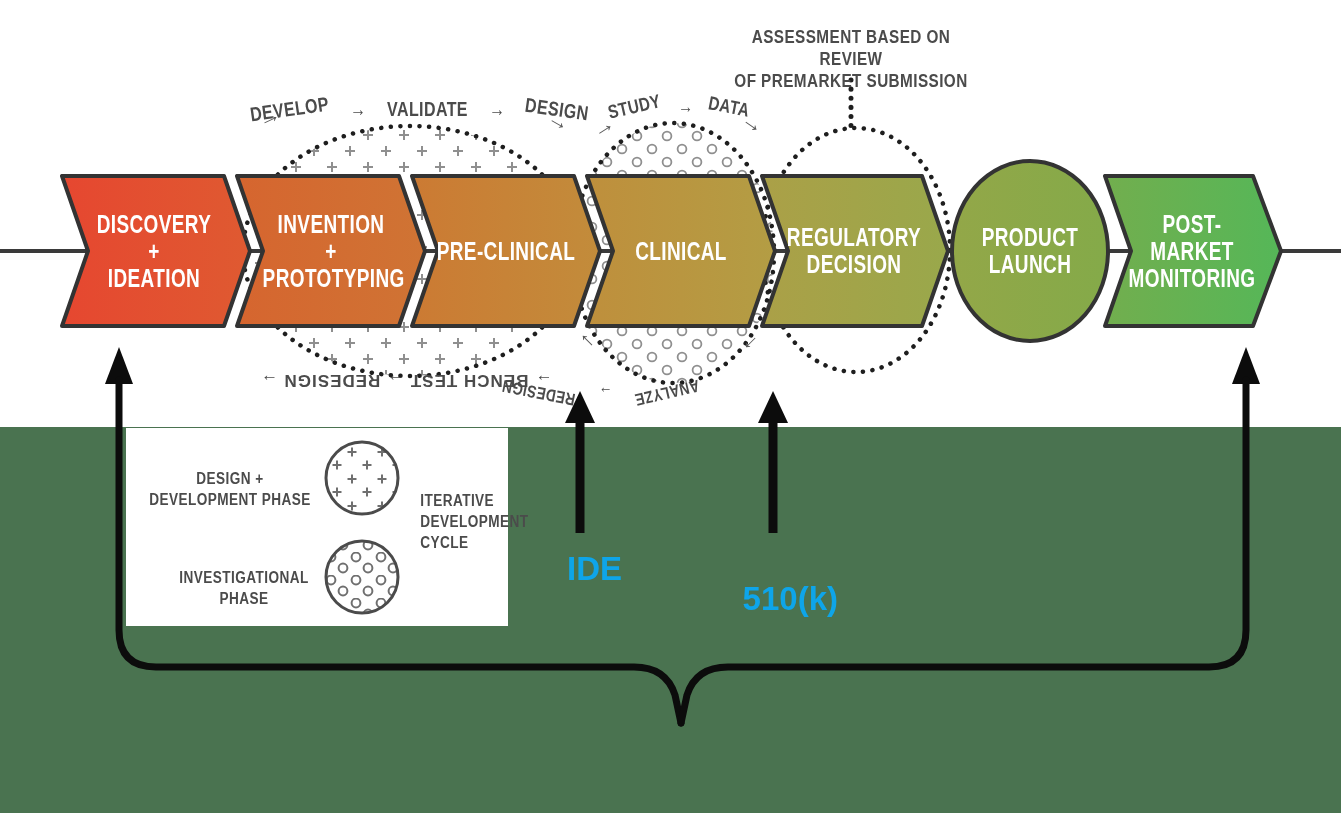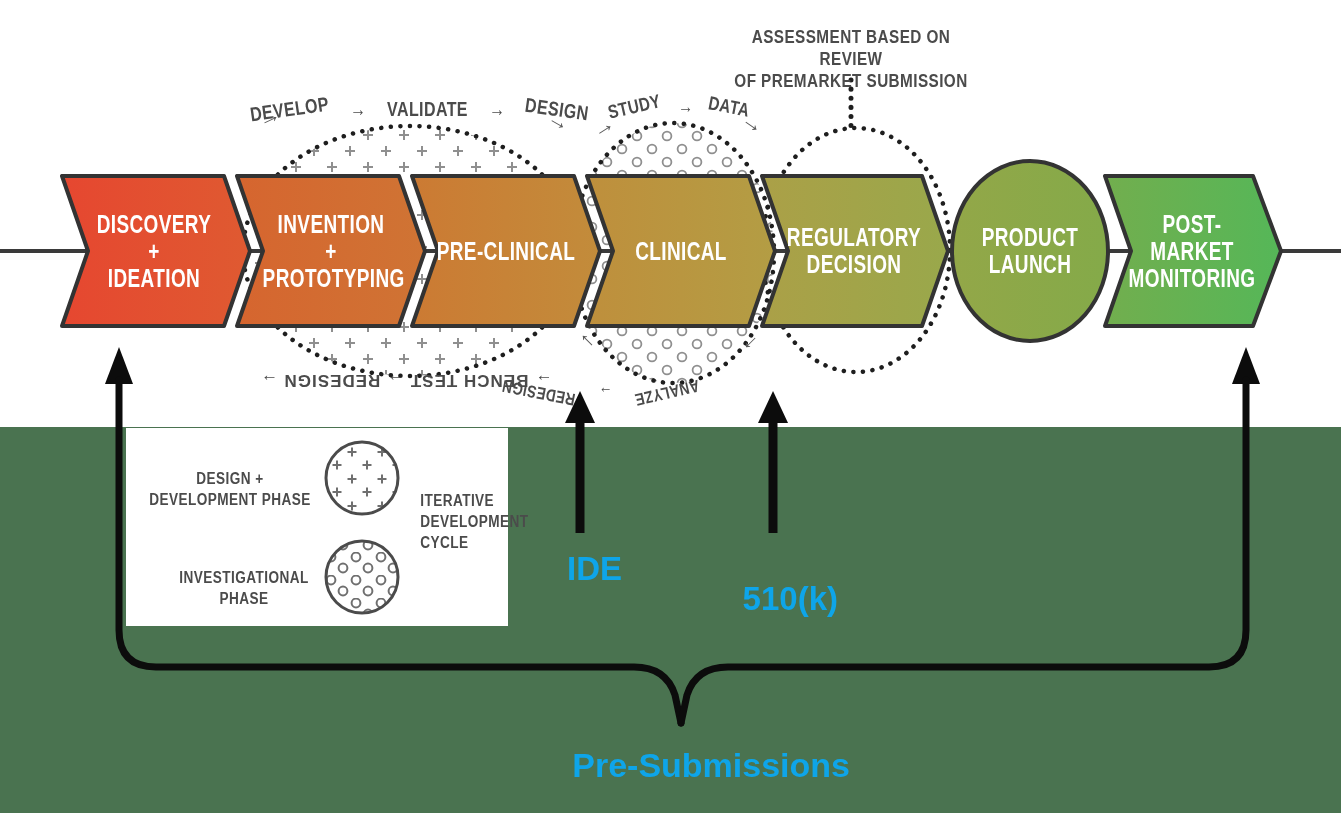--- a/index.html
+++ b/index.html
@@ -174,15 +174,14 @@
 
   <div class="legend-txt cond" style="left:130px;top:468px;width:200px;text-align:center;">DESIGN + DEVELOPMENT PHASE</div>
   <div class="legend-txt cond" style="left:158px;top:567px;width:172px;text-align:center;">INVESTIGATIONAL PHASE</div>
   <div class="legend-txt cond" style="left:412px;top:490px;width:110px;text-align:left;">ITERATIVE
 DEVELOPMENT
 CYCLE</div>
 
   <div class="big-label" style="left:538px;top:550px;width:84px;">IDE</div>
   <div class="big-label" style="left:708px;top:550px;width:130px;margin-top:30px;">510(k)</div>
 
-  <div class="big-label" style="left:520px;top:746px;width:330px;font-size:34px;">Pre-Submissions</div>
 
 </div>
 
 </body></html>

